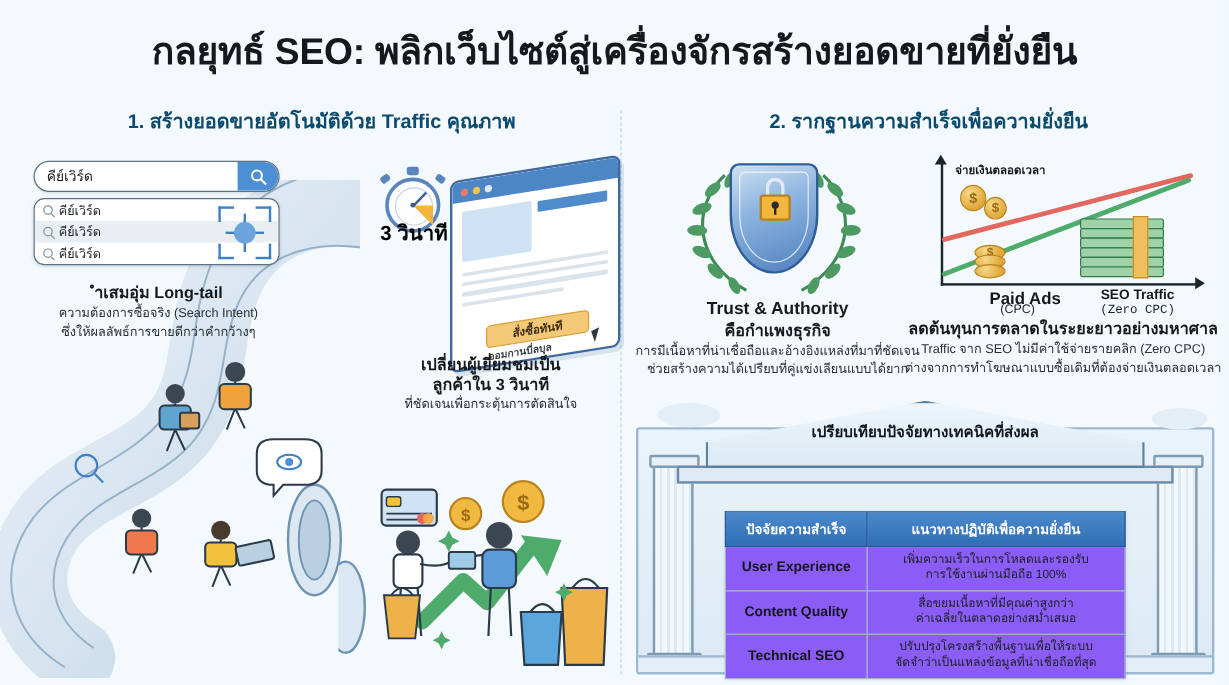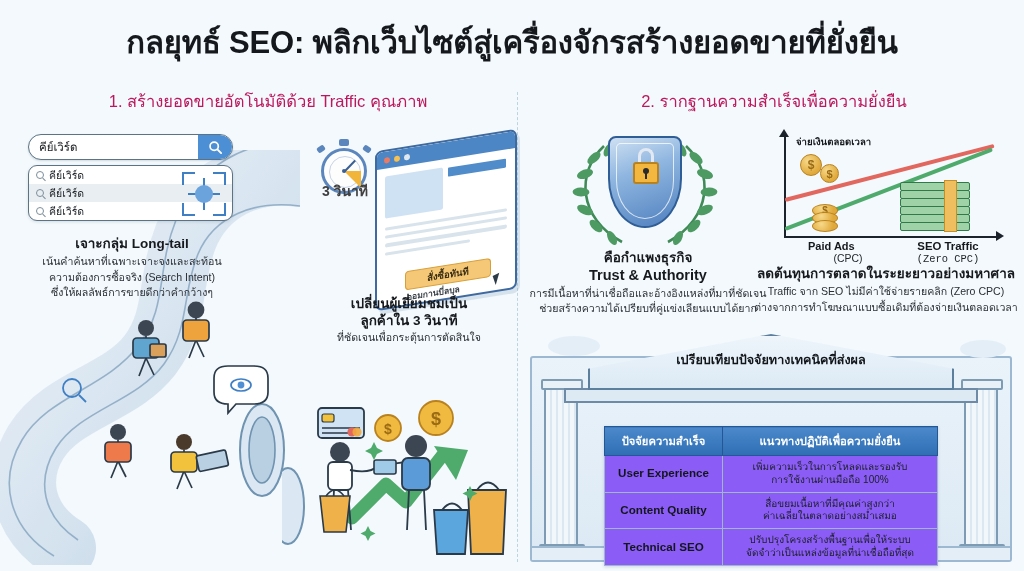--- a/index.html
+++ b/index.html
@@ -17,21 +17,21 @@
   
   .hdr-title {
     position: absolute; top: 24px; left: 0; width: 1024px;
     text-align: center;
     font-size: 31px; font-weight: 700; color: #15181c;
     letter-spacing: -0.2px; line-height: 1.25;
     white-space: nowrap;
   }
   .sub-left, .sub-right {
     position: absolute; top: 88px;
-    font-size: 16.5px; font-weight: 400; color: #be185d;
+    font-size: 16.5px; font-weight: 700; color: #0c4a6e;
     white-space: nowrap;
   }
   .sub-left  { left: 52px;  width: 432px; text-align: center; }
   .sub-right { left: 548px; width: 452px; text-align: center; }
 
   .divider {
     position: absolute; left: 517px; top: 92px;
     width: 0; height: 470px;
     border-left: 1.5px dashed #bcd4df;
   }
@@ -96,21 +96,21 @@
     position: absolute; left: 50%; top: 50%; width: 17px; height: 17px;
     background: #f2b53c;
     clip-path: polygon(0 0, 100% 0, 100% 100%);
   }
   .watch .hand { position:absolute; left: 50%; top: 50%; width:16px; height:1.8px; background:#3a5f93; transform-origin: 0 50%; transform: rotate(-46deg);}
   .watch .pin  { position:absolute; left:50%; top:50%; width:4px; height:4px; margin:-2px 0 0 -2px; border-radius:50%; background:#3a5f93;}
   .watch .crown{ position:absolute; left:21px; top:1px; width:10px; height:7px; background:#5b86bd; border-radius:2px;}
   .watch .ear  { position:absolute; top:8px; width:8px; height:6px; background:#5b86bd; border-radius:2px;}
   .watch .ear.l{ left:-1px; transform: rotate(-35deg);}
   .watch .ear.r{ right:-1px; transform: rotate(35deg);}
-  .watch-label { position:absolute; left: 300px; top: 180px; width: 90px; text-align:center; font-size: 14px; font-weight: 700; color:#404040;}
+  .watch-label { position:absolute; left: 300px; top: 180px; width: 90px; text-align:center; font-size: 17px; font-weight: 700; color:#000000;}
 
   
   .browser { position: absolute; left: 375px; top: 140px; width: 142px; height: 160px; transform: skewY(-9deg); }
   .browser .win { position:absolute; inset:0; background:#ffffff; border:2.2px solid #3f6aa0; border-radius:7px; overflow:hidden; box-shadow: 3px 4px 0 rgba(120,150,180,.22);}
   .browser .bar { height: 17px; background:#4d86c4; display:flex; align-items:center; gap:4px; padding-left:7px;}
   .browser .dot { width:6px; height:6px; border-radius:50%;}
   .browser .dot.r{background:#ea7a63;} .browser .dot.y{background:#f4c152;} .browser .dot.g{background:#dfe8f0;}
   .browser .body { padding: 8px; }
   .browser .thumb { width: 58px; height: 42px; background:#cfe2f3; border-radius:2px; }
   .browser .bluebar{ position:absolute; right:9px; top:26px; width:58px; height:9px; background:#4f8cc9; border-radius:1px;}
@@ -157,21 +157,21 @@
   .chart .ar-x { position:absolute; left: 228px; top: 99px; border-top:5px solid transparent; border-bottom:5px solid transparent; border-left:8px solid #1d232b;}
   .chart .ylab { position:absolute; left: 28px; top: 2px; font-size: 9.6px; font-weight:700; color:#15181c; white-space:nowrap;}
   .trend { position:absolute; height: 3.6px; border-radius:2px; transform-origin: 0 50%;}
   .trend.red   { background:#e2675e; }
   .trend.green { background:#4eab6c; }
   .coin { position:absolute; border-radius:50%; background: radial-gradient(circle at 35% 30%, #f7d98a, #e0a93a 70%); border:1.6px solid #b9821f;
           display:flex; align-items:center; justify-content:center; color:#9a6a14; font-weight:700;}
   .cash { position:absolute; left: 132px; top: 50px; width: 70px; height: 48px; }
   .cash .bill { position:absolute; left:0; width: 70px; height: 9px; background:#9fd3a7; border:1.5px solid #2e7a48; border-radius:2px;}
   .cash .band { position:absolute; left: 44px; top: -2px; width: 13px; height: 52px; background:#efbf5f; border:1.5px solid #c48f24;}
-  .cl1 { position:absolute; left: 40px;  top: 108px; width: 100px; text-align:left; font-size: 11px; font-weight:700; color:#15181c;}
+  .cl1 { position:absolute; left: 16px;  top: 108px; width: 100px; text-align:right; font-size: 14px; font-weight:700; color:#15181c;}
   .cl1b{ position:absolute; left: 30px;  top: 121px; width: 100px; text-align:center; font-size: 10.4px; color:#1b2127;}
   .cl2 { position:absolute; left: 122px; top: 108px; width: 116px; text-align:center; font-size: 11.4px; font-weight:700; color:#15181c;}
   .cl2b{ position:absolute; left: 122px; top: 121px; width: 116px; text-align:center; font-size: 10.4px; color:#1b2127;font-family:Liberation Mono, monospace;}
   .cap4 { left: 752px; top: 266px; width: 268px; }
 
   
   .temple { position:absolute; left: 530px; top: 334px; width: 482px; height: 228px; }
   .temple .base {
     position:absolute; left: 0; top: 22px; width: 482px; height: 206px;
     background: linear-gradient(180deg,#eaf3fa 0%,#dce9f4 100%);
@@ -304,22 +304,21 @@
     <i class="tl"></i>
       <i class="tr"></i>
       <i class="bl"></i>
       <i class="br"></i>
     <div class="focus-cross-h"></div>
       <div class="focus-cross-v"></div>
     <div class="focus-dot"></div>
   </div>
 
   <div class="cap cap1">
-    <span class="hl">เจาะกลุ่ม Long-tail</span>
-    <span class="bd">เน้นคำค้นหาที่เฉพาะเจาะจงและสะท้อน</span>
+    <span class="hl">ำเสมอุ่ม Long-tail</span>
     <span class="bd">ความต้องการซื้อจริง (Search Intent)</span>
     <span class="bd">ซึ่งให้ผลลัพธ์การขายดีกว่าคำกว้างๆ</span>
   </div>
 
   <div class="watch">
     <div class="crown"></div>
       <div class="ear l"></div>
       <div class="ear r"></div>
     <div class="face">
       <div class="inner"></div>
@@ -416,22 +415,22 @@
       </g>
     </svg>
     <div class="shield"></div>
     <div class="shackle"></div>
     <div class="lock">
         <span class="kh"></span>
       </div>
   </div>
 
   <div class="cap cap3">
+    <span class="hl" style="font-size:14.5px">Trust &amp; Authority</span>
     <span class="hl">คือกำแพงธุรกิจ</span>
-    <span class="hl" style="font-size:14.5px">Trust &amp; Authority</span>
     <span class="bd">การมีเนื้อหาที่น่าเชื่อถือและอ้างอิงแหล่งที่มาที่ชัดเจน</span>
     <span class="bd">ช่วยสร้างความได้เปรียบที่คู่แข่งเลียนแบบได้ยาก</span>
   </div>
 
   <div class="chart">
     <div class="axis-y"></div>
     <div class="ar-y"></div>
     <div class="axis-x"></div>
     <div class="ar-x"></div>
     <div class="ylab">จ่ายเงินตลอดเวลา</div>

